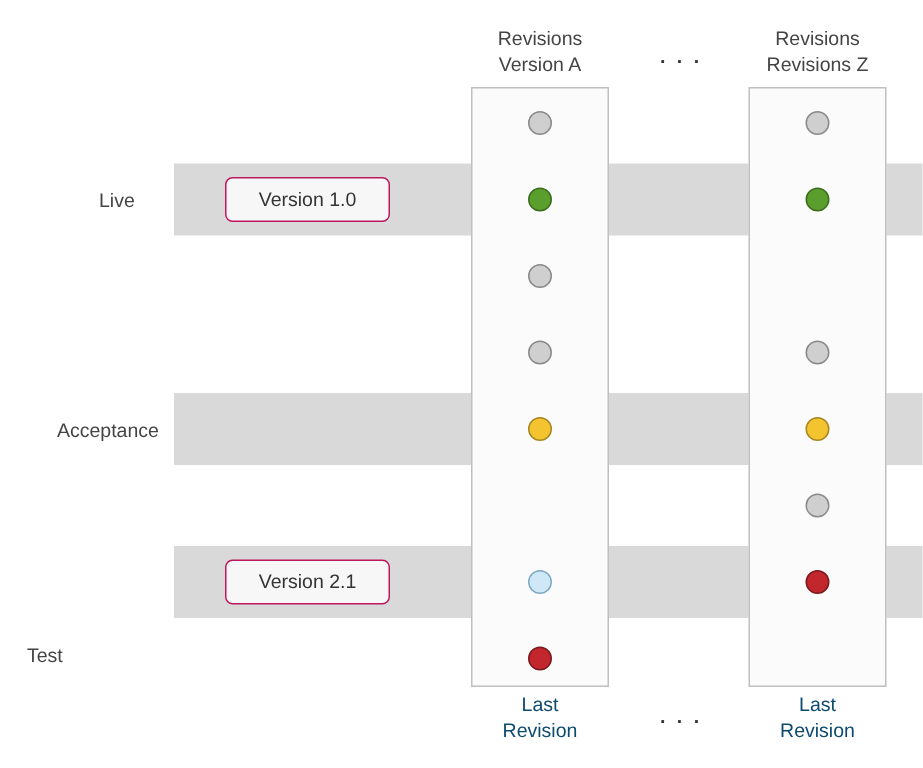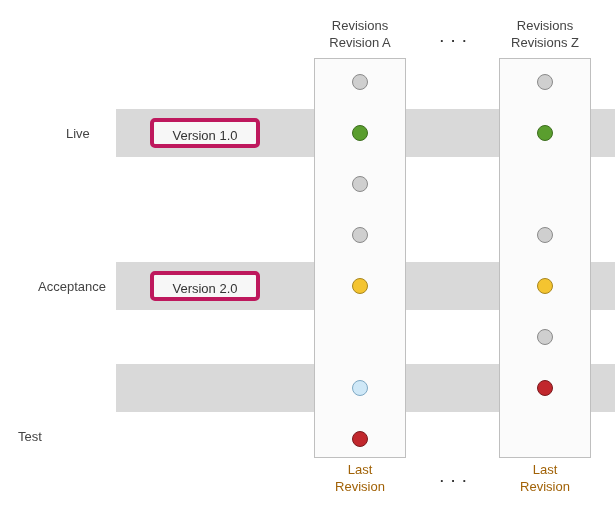--- a/index.html
+++ b/index.html
@@ -46,21 +46,21 @@
   .env-label {
     position: absolute;
     left: 18px;
     color: #444;
   }
   .version-badge {
     position: absolute;
     width: 110px;
     height: 30px;
     background: #f7f7f7;
-    border: 4px solid #be185d;
+    border: 1px solid #be185d;
     border-radius: 5px;
     text-align: center;
     line-height: 28px;
     color: #333;
   }
   .dot {
     position: absolute;
     width: 16px;
     height: 16px;
     border-radius: 50%;
@@ -68,51 +68,51 @@
   }
   .dot.gray  { background: #cfcfcf; border-color: #8a8a8a; }
   .dot.green { background: #5a9e2e; border-color: #3d6e1f; }
   .dot.amber { background: #f4c430; border-color: #a8861f; }
   .dot.blue  { background: #cfe8f7; border-color: #7fa9c4; }
   .dot.red   { background: #c1272d; border-color: #7a1a1e; }
   .footer-label {
     position: absolute;
     text-align: center;
     line-height: 1.3;
-    color: #a16207;
+    color: #0c4a6e;
   }
 </style>
 </head>
 <body>
 
 <div class="container">
 
   <div class="col-header" style="left:310px; top:18px; width:100px;">
     <span>Revisions</span><br>
-    <span>Revision A</span>
+    <span>Version A</span>
   </div>
   <div class="ellipsis" style="left:440px; top:30px;">. . .</div>
   <div class="col-header" style="left:495px; top:18px; width:100px;">
     <span>Revisions</span><br>
     <span>Revisions Z</span>
   </div>
 
   <div class="row-band" style="top:109px;"></div>
   <div class="row-band" style="top:262px;"></div>
   <div class="row-band" style="top:364px;"></div>
 
   <div class="col-box" style="left:314px; top:58px; width:92px; height:400px;"></div>
   <div class="col-box" style="left:499px; top:58px; width:92px; height:400px;"></div>
 
   <div class="env-label" style="top:126px;margin-left:48px;">Live</div>
   <div class="env-label" style="top:279px;margin-left:20px;">Acceptance</div>
   <div class="env-label" style="top:381px;margin-top:48px;">Test</div>
 
   <div class="version-badge" style="left:150px; top:118px;">Version 1.0</div>
-  <div class="version-badge" style="left:150px; top:271px;">Version 2.0</div>
+  <div class="version-badge" style="left:150px; top:373px;">Version 2.1</div>
 
   <div class="dot gray" style="left:352px; top:74px;"></div>
   <div class="dot green" style="left:352px; top:125px;"></div>
   <div class="dot gray" style="left:352px; top:176px;"></div>
   <div class="dot gray" style="left:352px; top:227px;"></div>
   <div class="dot amber" style="left:352px; top:278px;"></div>
   <div class="dot blue" style="left:352px; top:380px;"></div>
   <div class="dot red" style="left:352px; top:431px;"></div>
 
   <div class="dot gray" style="left:537px; top:74px;"></div>

